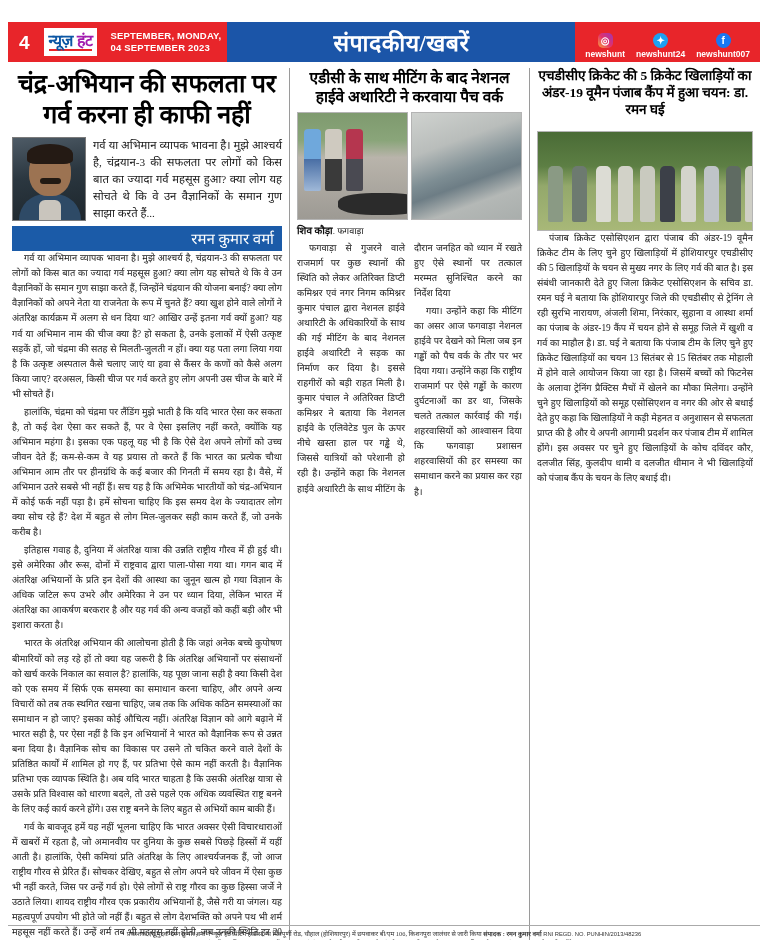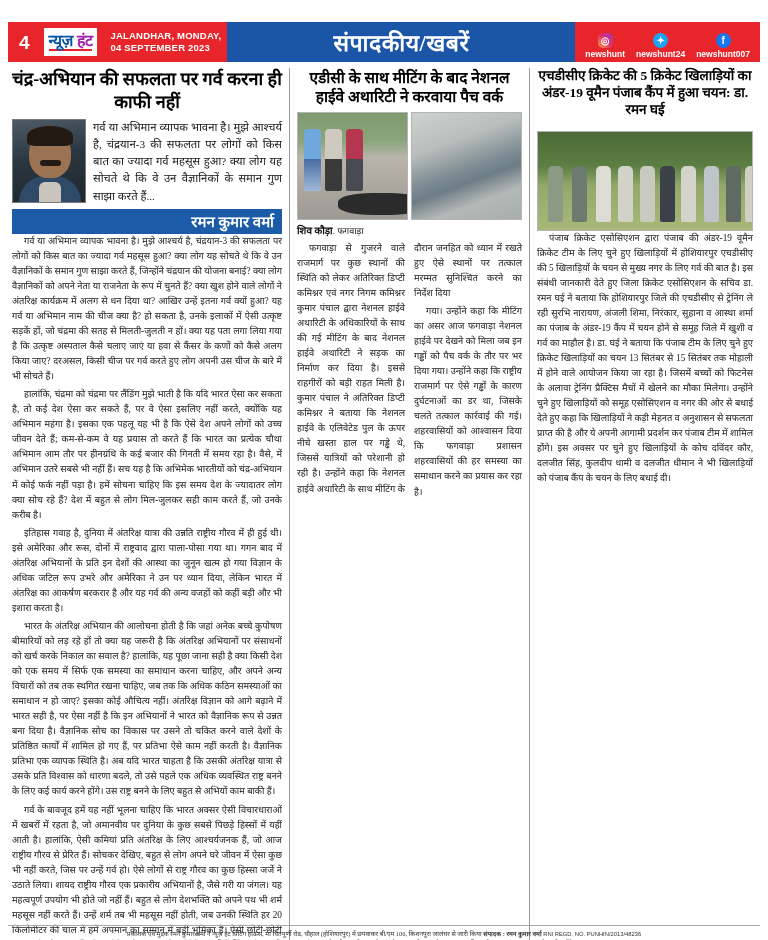--- a/index.html
+++ b/index.html
@@ -73,21 +73,21 @@
   .col { padding: 0 7px; }
   .col-left  { width: 282px; border-right: 1px solid #9a9a9a; padding-left: 4px;}
   .col-mid   { width: 240px; border-right: 1px solid #9a9a9a; }
   .col-right { width: 230px; }
 
   
   .hl {
     font-weight: bold; text-align: center; line-height: 1.25;
     color: #000;
   }
-  .hl-1 { font-size: 18px; margin-bottom: 6px; }
+  .hl-1 { font-size: 25px; margin-bottom: 6px; }
   .hl-2 { font-size: 15.5px; margin-bottom: 5px; }
   .hl-3 { font-size: 13.5px; margin-bottom: 12px; }
 
   
   .ed-wrap { display: flex; gap: 7px; align-items: flex-start; }
   .ed-photo {
     width: 74px; height: 84px; flex: none;
     border: 1px solid #7a7a7a;
     background: linear-gradient(170deg,#4e5b66 0%,#2b3740 45%,#1d262c 100%);
     position: relative; overflow: hidden;
@@ -109,21 +109,21 @@
     border-radius: 26px 26px 0 0; background: #2e4a66;
   }
   .ed-photo .shirt {
     position: absolute; left: 26px; bottom: 0; width: 22px; height: 20px;
     background: #c9c5bd; border-radius: 6px 6px 0 0;
   }
   .ed-lead {
     font-size: 11.3px; line-height: 1.52; text-align: justify; color: #1a1a1a;
   }
   .ed-name-bar {
-    background: #1b5ba8; color: #fff; font-weight: bold;
+    background: #1b5ba8; color: #fff; font-weight: normal;
     font-size: 15px; text-align: right; padding: 2px 8px 3px 8px;
     margin-top: 4px;
   }
   .ed-role {
     text-align: center; font-size: 9.5px; color: #222;
     margin: 2px 0 6px 0;
   }
 
   
   .body-txt {
@@ -184,21 +184,21 @@
 
 <div class="page">
 
   <div class="masthead">
     <div class="mh-red">
       <div class="mh-pageno">4</div>
       <div class="mh-logo">
         <div class="mh-logo-txt"><span>न्यूज़</span> <span class="red">हंट</span></div>
       </div>
       <div class="mh-date">
-        <div>JALANDHAR, MONDAY,</div>
+        <div>SEPTEMBER, MONDAY,</div>
         <div>04 SEPTEMBER 2023</div>
       </div>
     </div>
     <div class="mh-blue">
       <div class="mh-section">संपादकीय/खबरें</div>
     </div>
     <div class="mh-social">
       <div class="soc">
         <div class="soc-ic soc-ig">◎</div>
         <div class="soc-lbl">newshunt</div>

